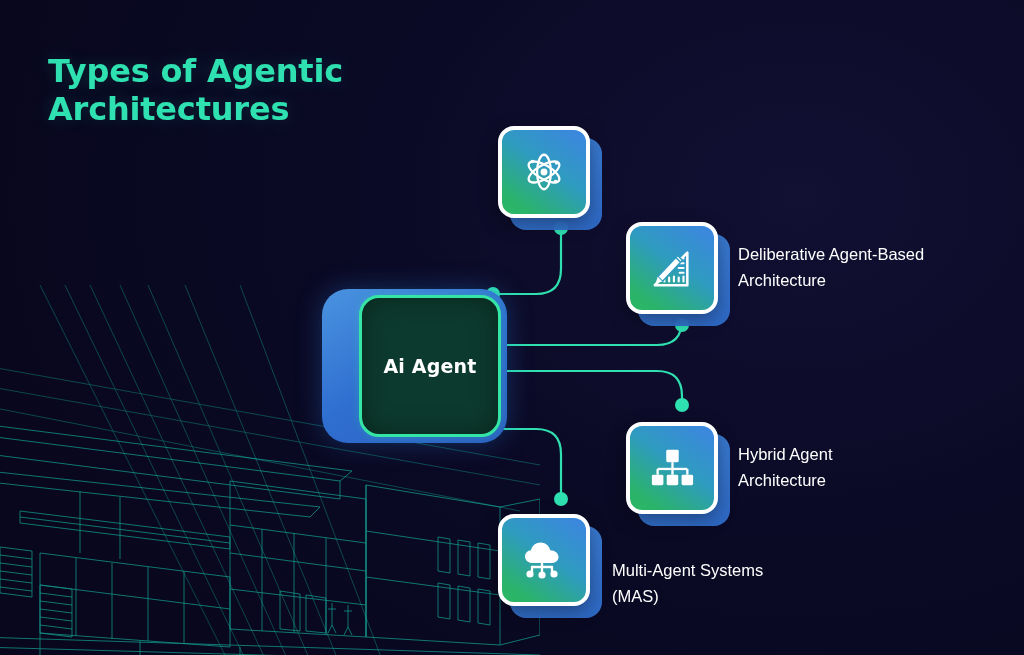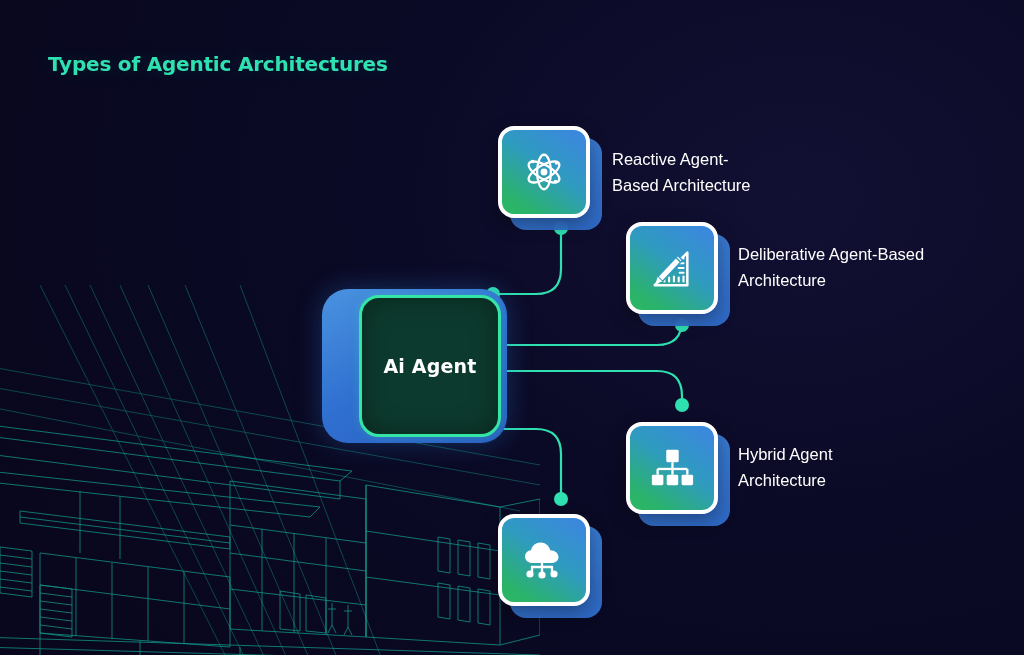--- a/index.html
+++ b/index.html
@@ -29,21 +29,21 @@
 
   
   #header {
     position: absolute;
     left: 48px;
     top: 52px;
     width: 470px;
   }
   #title {
     margin: 0;
-    font-size: 20px;
+    font-size: 32px;
     font-weight: bold;
     letter-spacing: -0.2px;
     color: #2fe0b0;
     font-family: "DejaVu Sans", sans-serif;
     text-shadow: 0 0 18px rgba(47,224,176,0.18);
   }
   #subtitle {
     margin: 14px 0 0 4px;
     font-size: 13.5px;
     line-height: 1.55;
@@ -267,22 +267,20 @@
           <ellipse cx="24" cy="24" rx="18" ry="7.2" transform="rotate(-30 24 24)"></ellipse>
           <ellipse cx="24" cy="24" rx="7.2" ry="18"></ellipse>
         </g>
         <circle cx="24" cy="24" r="3.6" fill="#ffffff"></circle>
         <circle cx="12" cy="13" r="1.9" fill="#ffffff"></circle>
         <circle cx="36" cy="34" r="1.9" fill="#ffffff"></circle>
         <circle cx="37" cy="15" r="1.4" fill="#ffffff"></circle>
       </svg>
     </div>
   </div>
-  <div class="node-label" style="left:612px; top:147px;">Reactive Agent-
-Based Architecture</div>
 
   <div class="card shadow-right" style="left:626px; top:222px;">
     <div class="shadow-plate"></div>
     <div class="face">
       <svg width="46" height="46" viewBox="0 0 48 48">
 
         <path d="M40 8 L40 42 L6 42 Z" fill="none" stroke="#ffffff" stroke-width="2.6" stroke-linejoin="round"></path>
         <g stroke="#ffffff" stroke-width="2.2" stroke-linecap="round">
           <path d="M36 38 L36 33"></path>
           <path d="M31 38 L31 34"></path>
@@ -336,14 +334,16 @@
           <path d="M22 31 L22 36"></path>
           <path d="M32 31 L32 36"></path>
           <path d="M22 27 L22 31"></path>
         </g>
         <circle cx="10" cy="38" r="3.6" fill="#ffffff"></circle>
         <circle cx="22" cy="39" r="3.6" fill="#ffffff"></circle>
         <circle cx="34" cy="38" r="3.6" fill="#ffffff"></circle>
       </svg>
     </div>
   </div>
+  <div class="node-label" style="left:612px; top:558px;">Multi-Agent Systems
+(MAS)</div>
 
 </div>
 
 </body></html>

